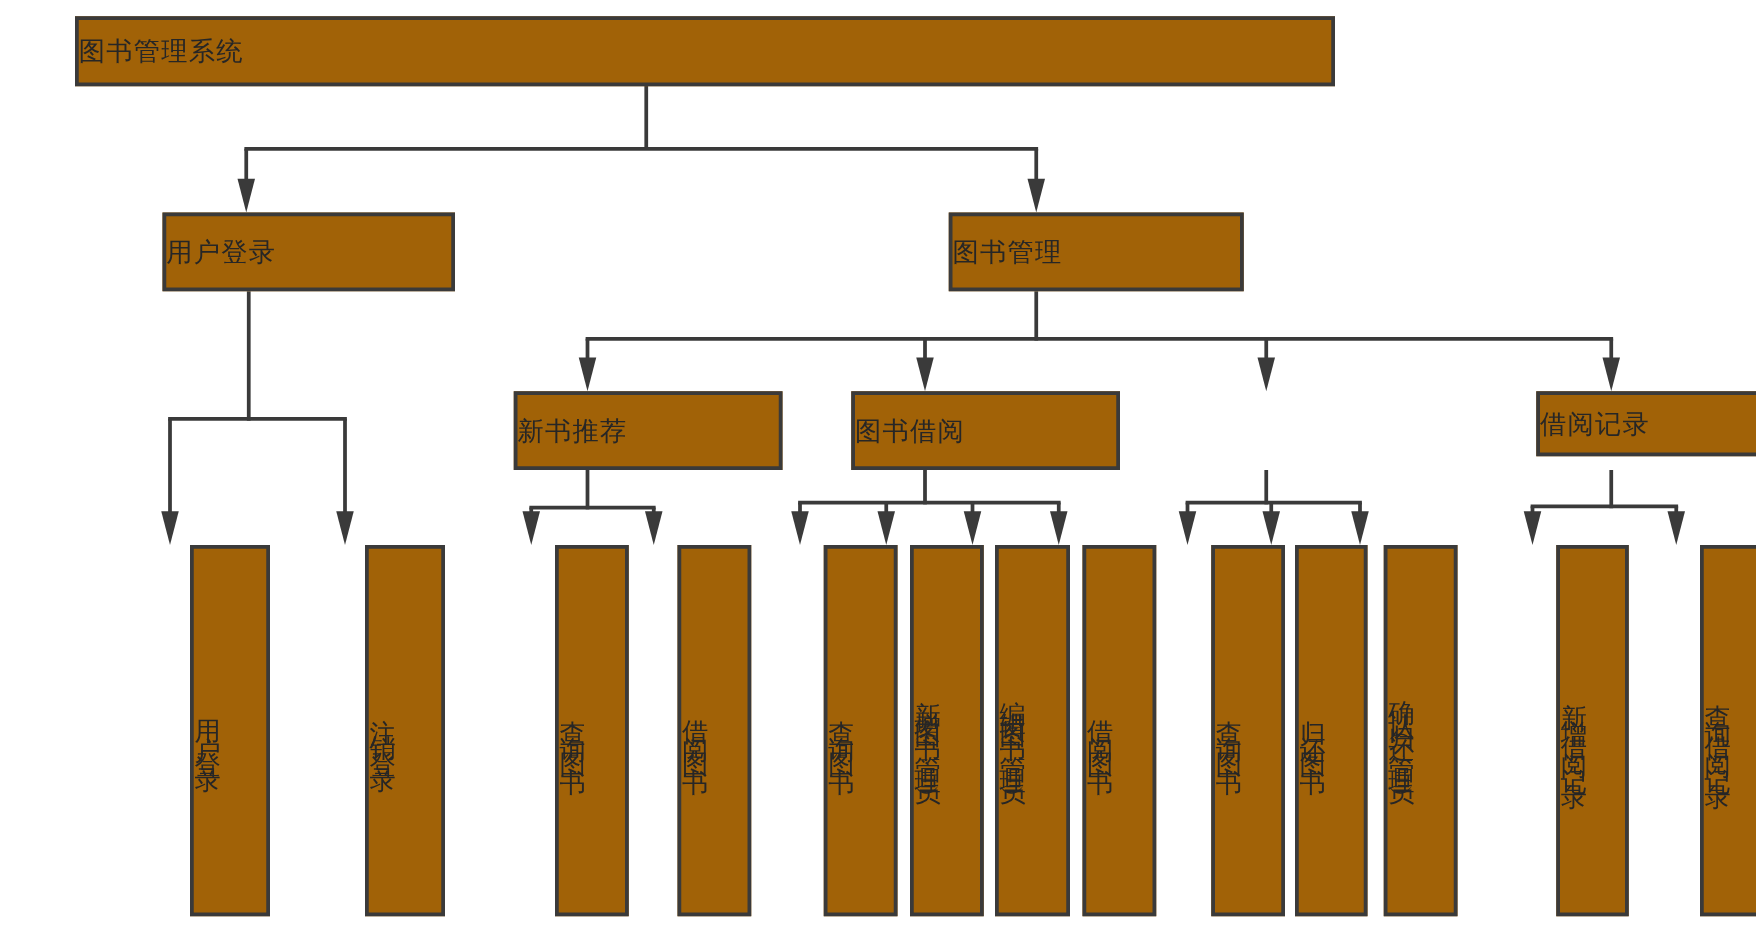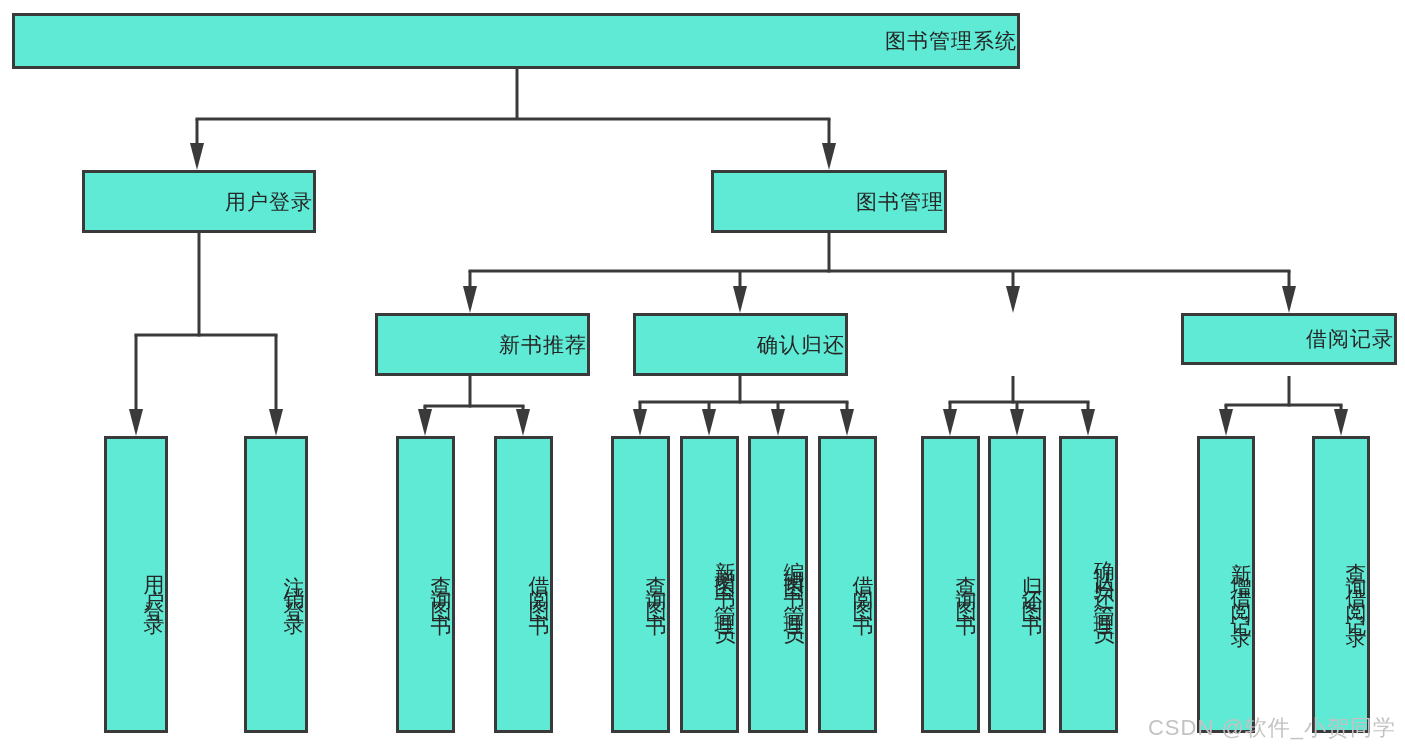--- a/index.html
+++ b/index.html
@@ -9,26 +9,27 @@
     --watermark:#c3c3c3;
   }
   html,body{margin:0;padding:0;background:var(--bg);}
   body{font-family:"Liberation Sans", sans-serif;}
   .canvas{position:relative;width:1405px;height:747px;background:var(--bg);overflow:hidden;}
   svg.connectors{position:absolute;left:0;top:0;width:1405px;height:747px;}
   svg.connectors path{stroke:var(--line);stroke-width:3;fill:none;}
   svg.connectors polygon{fill:var(--line);stroke:none;}
   .node{
     position:absolute;
-    background:#5eead4;
+    background:#a16207;
     border:3px solid var(--line);
     box-sizing:border-box;
-    display:flex;align-items:center;justify-content:flex-end;
+    display:flex;align-items:center;justify-content:flex-start;
     color:var(--text);
     z-index:2;
+    margin-left:48px;
   }
   .node.h{font-size:21px;letter-spacing:1px;white-space:nowrap;}
   .node.v{top:436px;height:297px;}
   .node.v .vtxt{
     writing-mode:vertical-rl;
     text-orientation:mixed;
     font-size:21px;
     letter-spacing:13px;
     line-height:1;
   }
@@ -114,25 +115,25 @@
     <span>图书管理系统</span>
   </div>
 
   <div class="node h" style="left:82px;top:170px;width:234px;height:63px">
     <span>用户登录</span>
   </div>
   <div class="node h" style="left:711px;top:170px;width:236px;height:63px">
     <span>图书管理</span>
   </div>
 
-  <div class="node h" style="left:375px;top:313px;width:215px;height:63px">
+  <div class="node h" style="left:363px;top:313px;width:215px;height:63px">
     <span>新书推荐</span>
   </div>
   <div class="node h" style="left:633px;top:313px;width:215px;height:63px">
-    <span>确认归还</span>
+    <span>图书借阅</span>
   </div>
   <div class="node h" style="left:1181px;top:313px;width:216px;height:52px">
     <span>借阅记录</span>
   </div>
 
   <div class="node v" style="left:104px;width:64px">
     <span class="vtxt">用户登录</span>
   </div>
   <div class="node v" style="left:244px;width:64px">
     <span class="vtxt">注销登录</span>
@@ -168,15 +169,14 @@
     <span class="vtxt">确认归还（管理员）</span>
   </div>
 
   <div class="node v" style="left:1197px;width:58px">
     <span class="vtxt">新增借阅记录</span>
   </div>
   <div class="node v" style="left:1312px;width:58px">
     <span class="vtxt">查询借阅记录</span>
   </div>
 
-  <div class="watermark">CSDN @软件_小贺同学</div>
 
 </div>
 
 </body></html>

